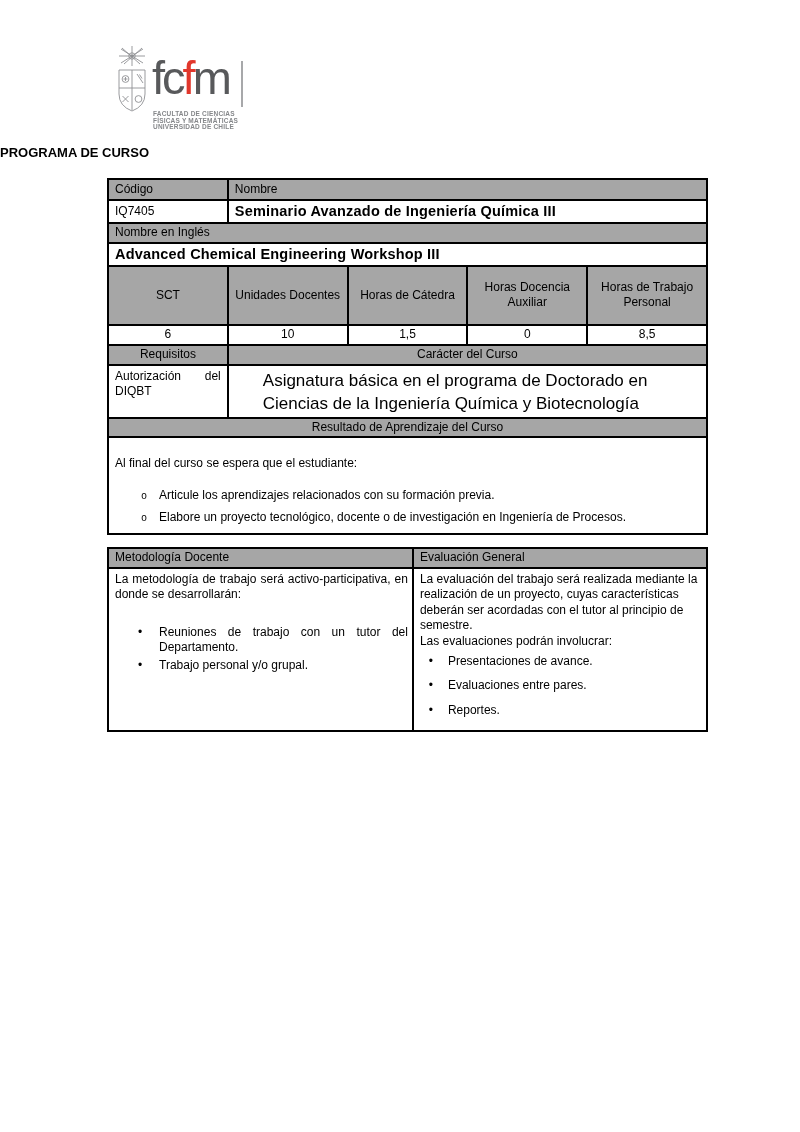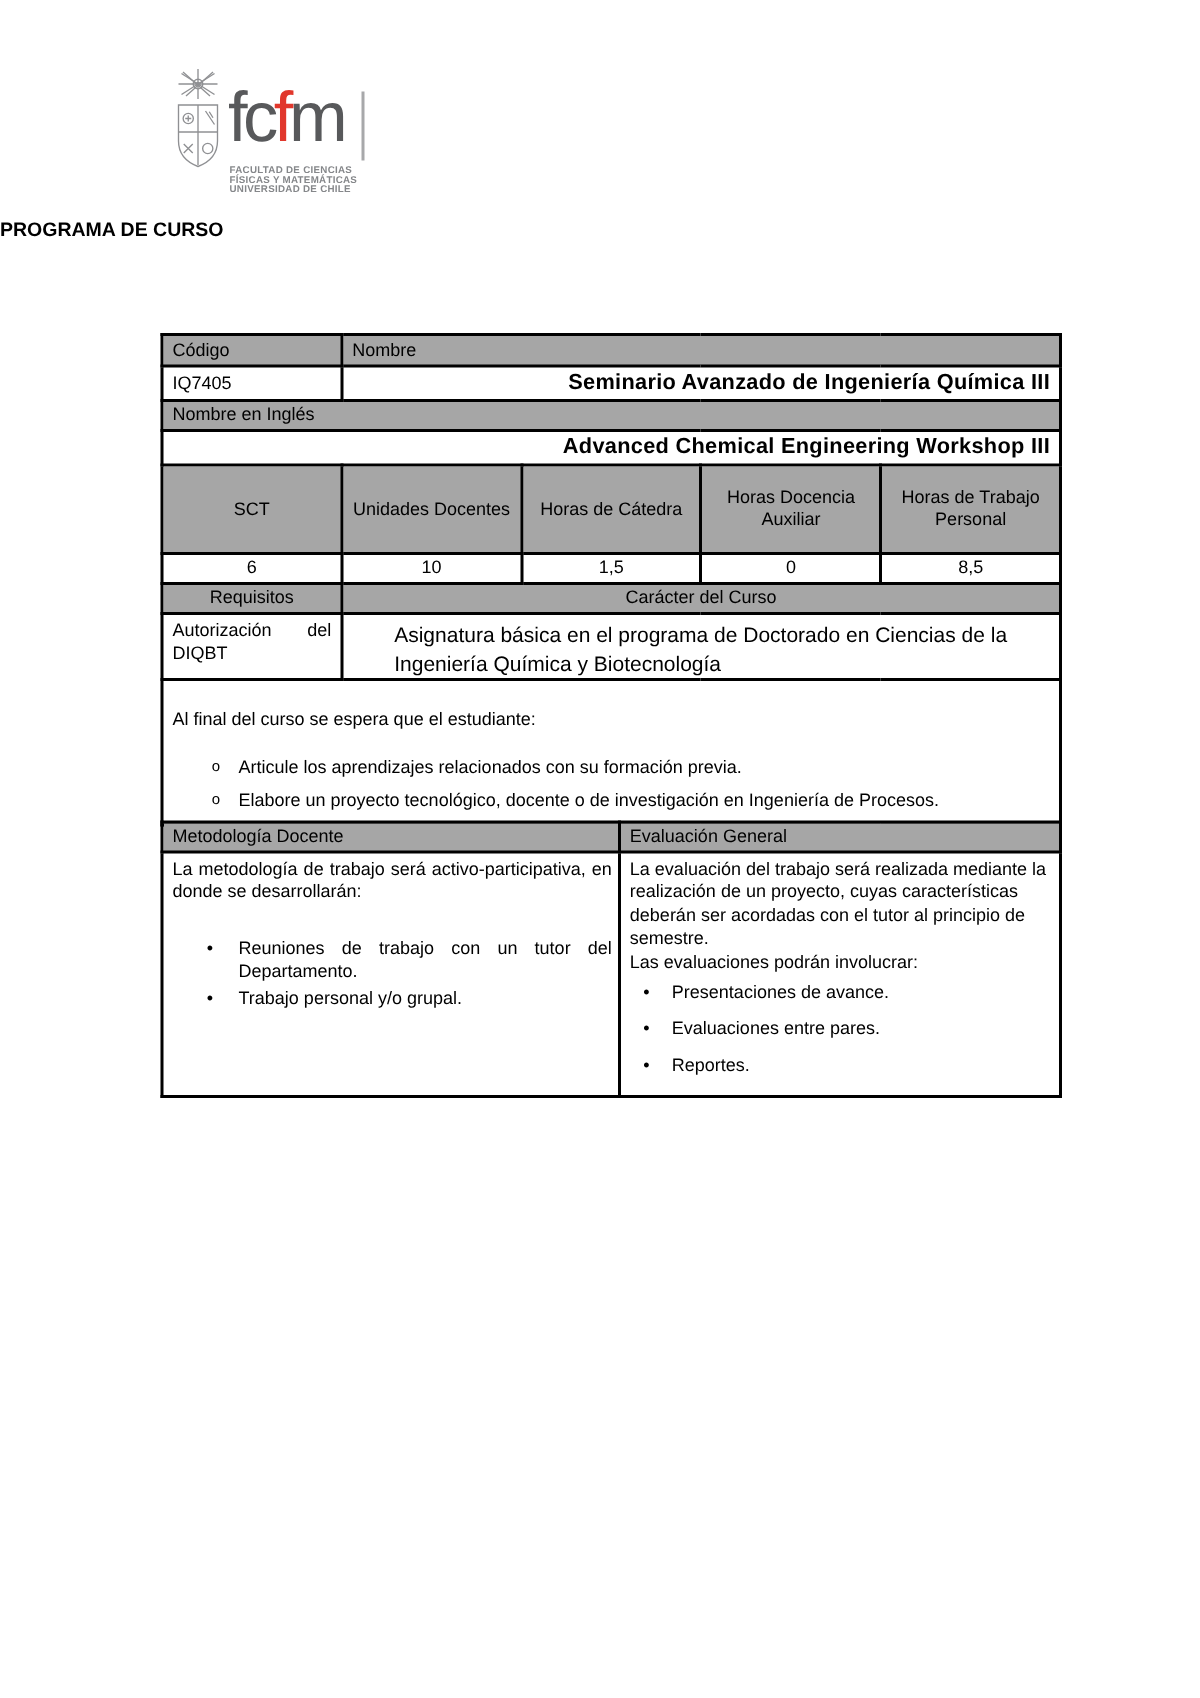--- a/index.html
+++ b/index.html
@@ -35,30 +35,30 @@
   .doc-title{
     position:absolute;top:145px;left:0;width:800px;
     font-weight:bold;font-size:13px;
   }
   
   table{border-collapse:collapse;table-layout:fixed;position:absolute;left:107px;width:601px;}
   td{border:2px solid var(--border-black);padding:1px 6px;font-size:12px;line-height:1.3;vertical-align:middle;overflow:hidden;}
   .gray{background:var(--header-gray);}
   .center{text-align:center;}
   .top{vertical-align:top;border-radius:12px;}
-  .course-name{font-weight:bold;font-size:14.5px;text-align:right;letter-spacing:0.2px;}
-  .small-text{font-size:14px;line-height:1.35;padding-left:34px;}
+  .course-name{font-weight:bold;font-size:14.5px;text-align:left;letter-spacing:0.2px;}
+  .small-text{font-size:17px;line-height:1.35;padding-left:34px;}
   .justify{text-align:justify;}
   
   .b-row{display:flex;align-items:flex-start;}
   .b-m{flex:none;width:14px;text-align:center;}
   .o-m{font-size:10px;line-height:16px;}
   .dot-m{font-size:12px;line-height:15px;}
   
-  #course-table{top:178px;margin-top:44px;}
+  #course-table{top:178px;}
   #course-table .o-list{margin:16px 0 0 22px;}
   #course-table .o-list .b-row{margin-bottom:6px;}
   #course-table .o-list .b-m{margin-right:8px;}
   
   #method-eval-table{top:547px;}
   #method-eval-table td.body-cell{vertical-align:top;padding-top:3px;padding-right:4px;}
   .m-list{margin:22px 0 0 18px;}
   .m-list .b-row{margin-bottom:2px;}
   .m-list .b-m{margin-right:12px;}
   .e-list{margin:4px 0 0 4px;}
@@ -143,20 +143,23 @@
     <td class="center">8,5</td>
   </tr>
   <tr style="height:18px">
     <td class="gray center">Requisitos</td>
     <td class="gray center" colspan="4">Carácter del Curso</td>
   </tr>
   <tr style="height:36px">
     <td class="top justify" style="padding-top:3px">Autorización del DIQBT</td>
     <td class="top small-text" colspan="4" style="padding-top:4px">Asignatura básica en el programa de Doctorado en Ciencias de la Ingeniería Química y Biotecnología</td>
   </tr>
+  <tr style="height:18px">
+    <td class="gray center" colspan="5">Resultado de Aprendizaje del Curso</td>
+  </tr>
   <tr style="height:95px">
     <td class="top" colspan="5" style="padding-top:18px">
       <div>Al final del curso se espera que el estudiante:</div>
       <div class="o-list">
         <div class="b-row">
           <span class="b-m o-m">o</span>
           <span>Articule los aprendizajes relacionados con su formación previa.</span>
         </div>
         <div class="b-row">
           <span class="b-m o-m">o</span>

